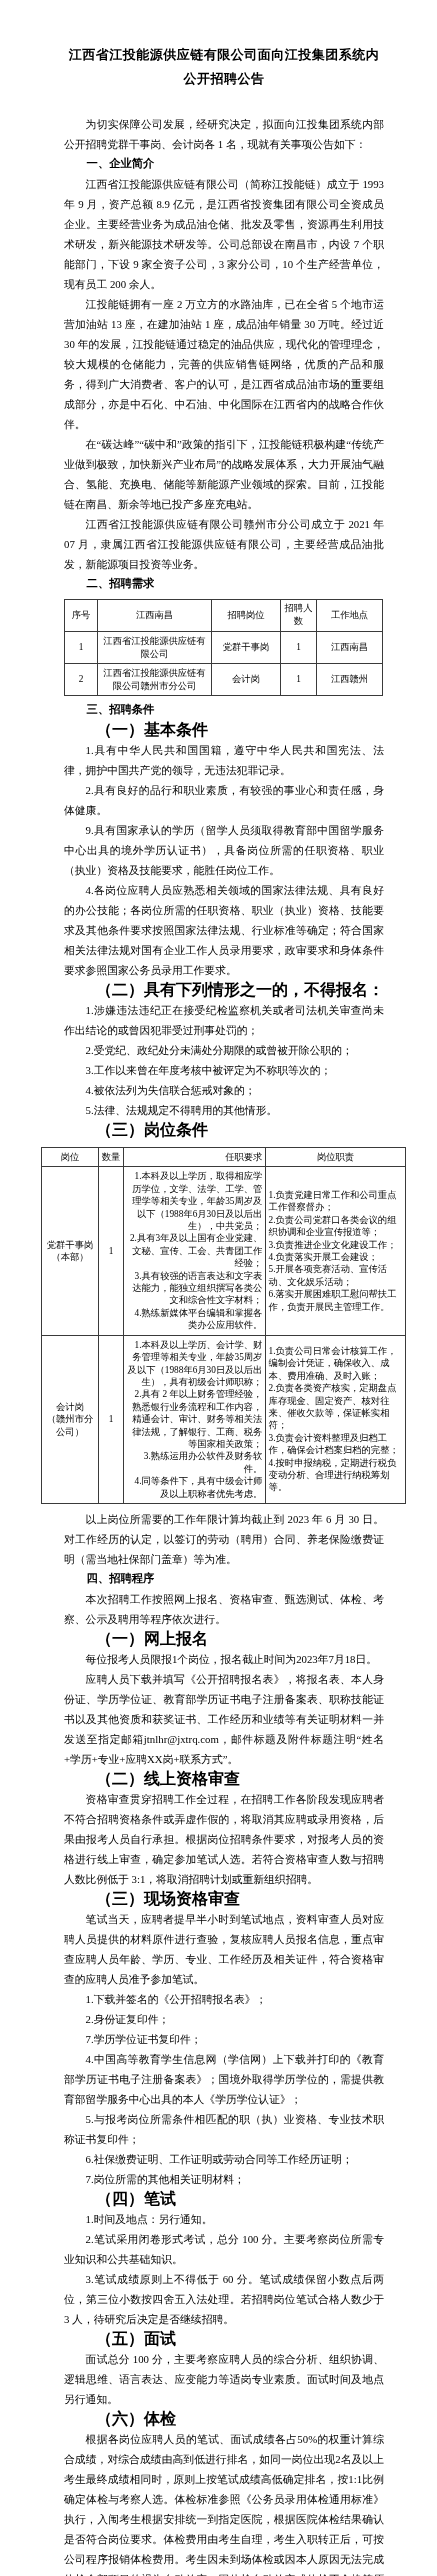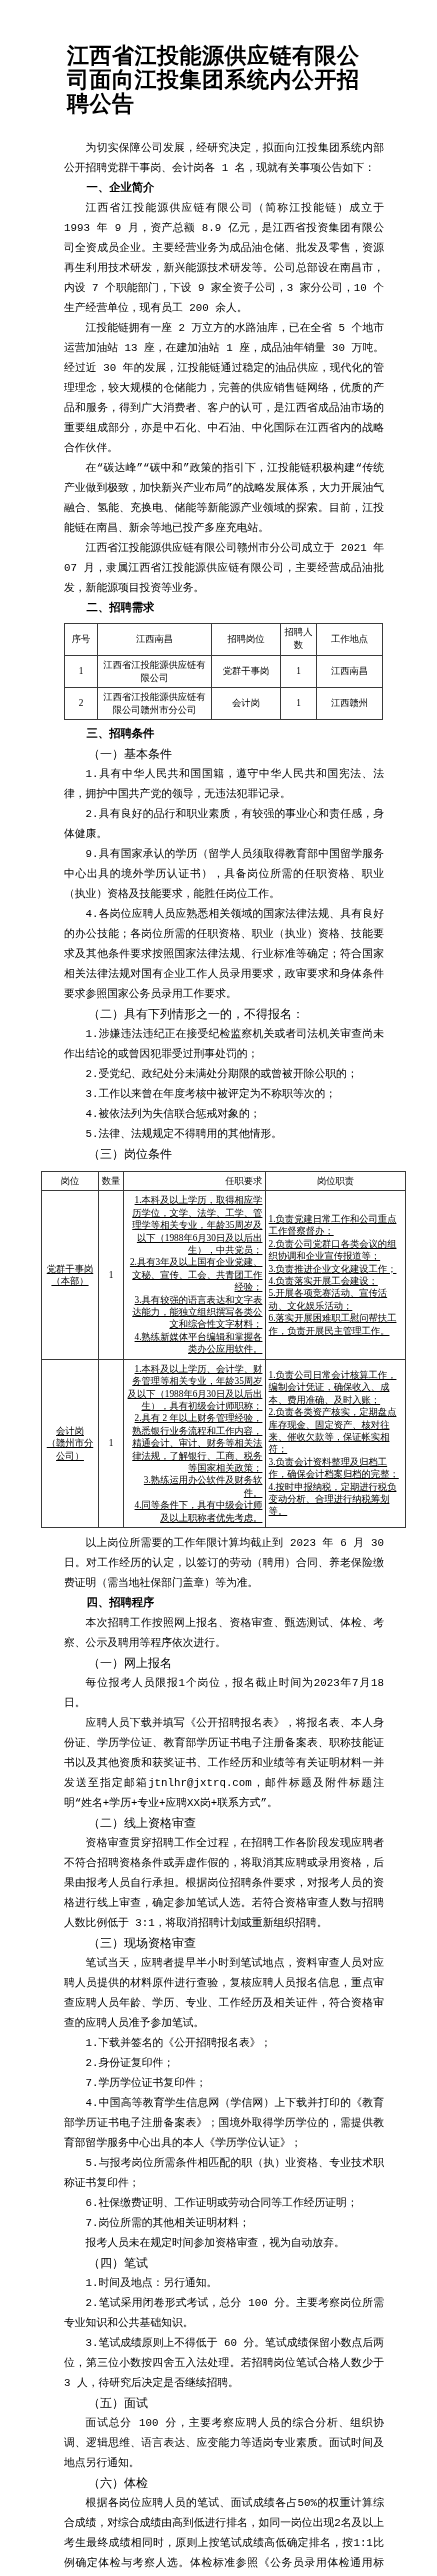--- a/index.html
+++ b/index.html
@@ -1,46 +1,46 @@
 <!DOCTYPE html>
 <html style="font-size:8.2px"><head>
 <meta charset="utf-8">
 <style>
   * { margin:0; padding:0; box-sizing:border-box; }
   html,body { background:#ffffff; }
   body { width:438px; font-family:"Liberation Serif","DejaVu Serif",serif; color:#000; }
   .page { width:438px; min-height:3417px; background:#fff; overflow:hidden; }
   .content { padding:44px 54px 20.6px 64px; }
   .title {
-    font-family:Liberation Sans, sans-serif;
-    font-weight:bold; font-size:22px; line-height:24px;
-    text-align:left; margin:0 3.1px 21.6px 3.1px; letter-spacing:0.5px;
+    font-family:Liberation Mono, monospace;
+    font-weight:bold; font-size:13px; line-height:24px;
+    text-align:center; margin:0 3.1px 21.6px 3.1px; letter-spacing:0.5px;
   }
   .para {
     font-size:10.8px; line-height:20px; text-align:justify;
-    text-indent:2em; font-family:Liberation Mono, monospace;
+    text-indent:2em; font-family:Liberation Serif, serif;
   }
   .h-main {
     font-family:Liberation Mono, monospace;
     font-weight:bold; font-size:11.3px; line-height:20px; text-indent:2em;
   }
   .h-sub {
     font-family:"Liberation Serif","DejaVu Serif",serif;
-    font-weight:normal; font-size:12px; line-height:20px; text-indent:2em;
+    font-weight:bold; font-size:16px; line-height:20px; text-indent:2em;
   }
   .bold { font-weight:bold; }
   table { border-collapse:collapse; table-layout:fixed; }
   th, td { border:0.5px solid #3a3a3a; font-weight:normal; vertical-align:middle; }
   .t1 { width:318px; margin:5.2px 0 4.1px 0; font-size:9.3px; line-height:13px; text-align:center;padding-left:16px; }
   .t1 th, .t1 td { padding:2.6px 2.1px; }
   .t1 .c0{width:33px;} .t1 .c1{width:114px;} .t1 .c2{width:69px;} .t1 .c3{width:36px;} .t1 .c4{width:66px;}
   .t2 { width:364px; margin:6.2px 0 5.2px -23px; font-size:9.3px; line-height:12.4px; text-align:center; }
   .t2 th, .t2 td { padding:3.1px 2.6px; }
   .t2 .k0{width:57px;} .t2 .k1{width:25px;} .t2 .k2{width:142px;text-align:right;} .t2 .k3{width:140px;}
-  .pre { white-space:pre-line;text-decoration:underline; }
+  .pre { white-space:pre-line; }
   .cell-left { text-align:left; }
 </style>
 </head>
 <body>
 
 <div class="page">
   <div class="content">
 
     <div class="title">江西省江投能源供应链有限公司面向江投集团系统内公开招聘公告</div>
 
@@ -154,21 +154,20 @@
 
     <h3 class="h-sub">（三）现场资格审查</h3>
     <p class="para">笔试当天，应聘者提早半小时到笔试地点，资料审查人员对应聘人员提供的材料原件进行查验，复核应聘人员报名信息，重点审查应聘人员年龄、学历、专业、工作经历及相关证件，符合资格审查的应聘人员准予参加笔试。</p>
     <p class="para">1.下载并签名的《公开招聘报名表》；</p>
     <p class="para">2.身份证复印件；</p>
     <p class="para">7.学历学位证书复印件；</p>
     <p class="para">4.中国高等教育学生信息网（学信网）上下载并打印的《教育部学历证书电子注册备案表》；国境外取得学历学位的，需提供教育部留学服务中心出具的本人《学历学位认证》；</p>
     <p class="para">5.与报考岗位所需条件相匹配的职（执）业资格、专业技术职称证书复印件；</p>
     <p class="para">6.社保缴费证明、工作证明或劳动合同等工作经历证明；</p>
     <p class="para">7.岗位所需的其他相关证明材料；</p>
-    <p class="para">报考人员未在规定时间参加资格审查，视为自动放弃。</p>
 
     <h3 class="h-sub">（四）笔试</h3>
     <p class="para">1.时间及地点：另行通知。</p>
     <p class="para">2.笔试采用闭卷形式考试，总分 100 分。主要考察岗位所需专业知识和公共基础知识。</p>
     <p class="para">3.笔试成绩原则上不得低于 60 分。笔试成绩保留小数点后两位，第三位小数按四舍五入法处理。若招聘岗位笔试合格人数少于 3 人，待研究后决定是否继续招聘。</p>
 
     <h3 class="h-sub">（五）面试</h3>
     <p class="para">面试总分 100 分，主要考察应聘人员的综合分析、组织协调、逻辑思维、语言表达、应变能力等适岗专业素质。面试时间及地点另行通知。</p>
 
     <h3 class="h-sub">（六）体检</h3>

